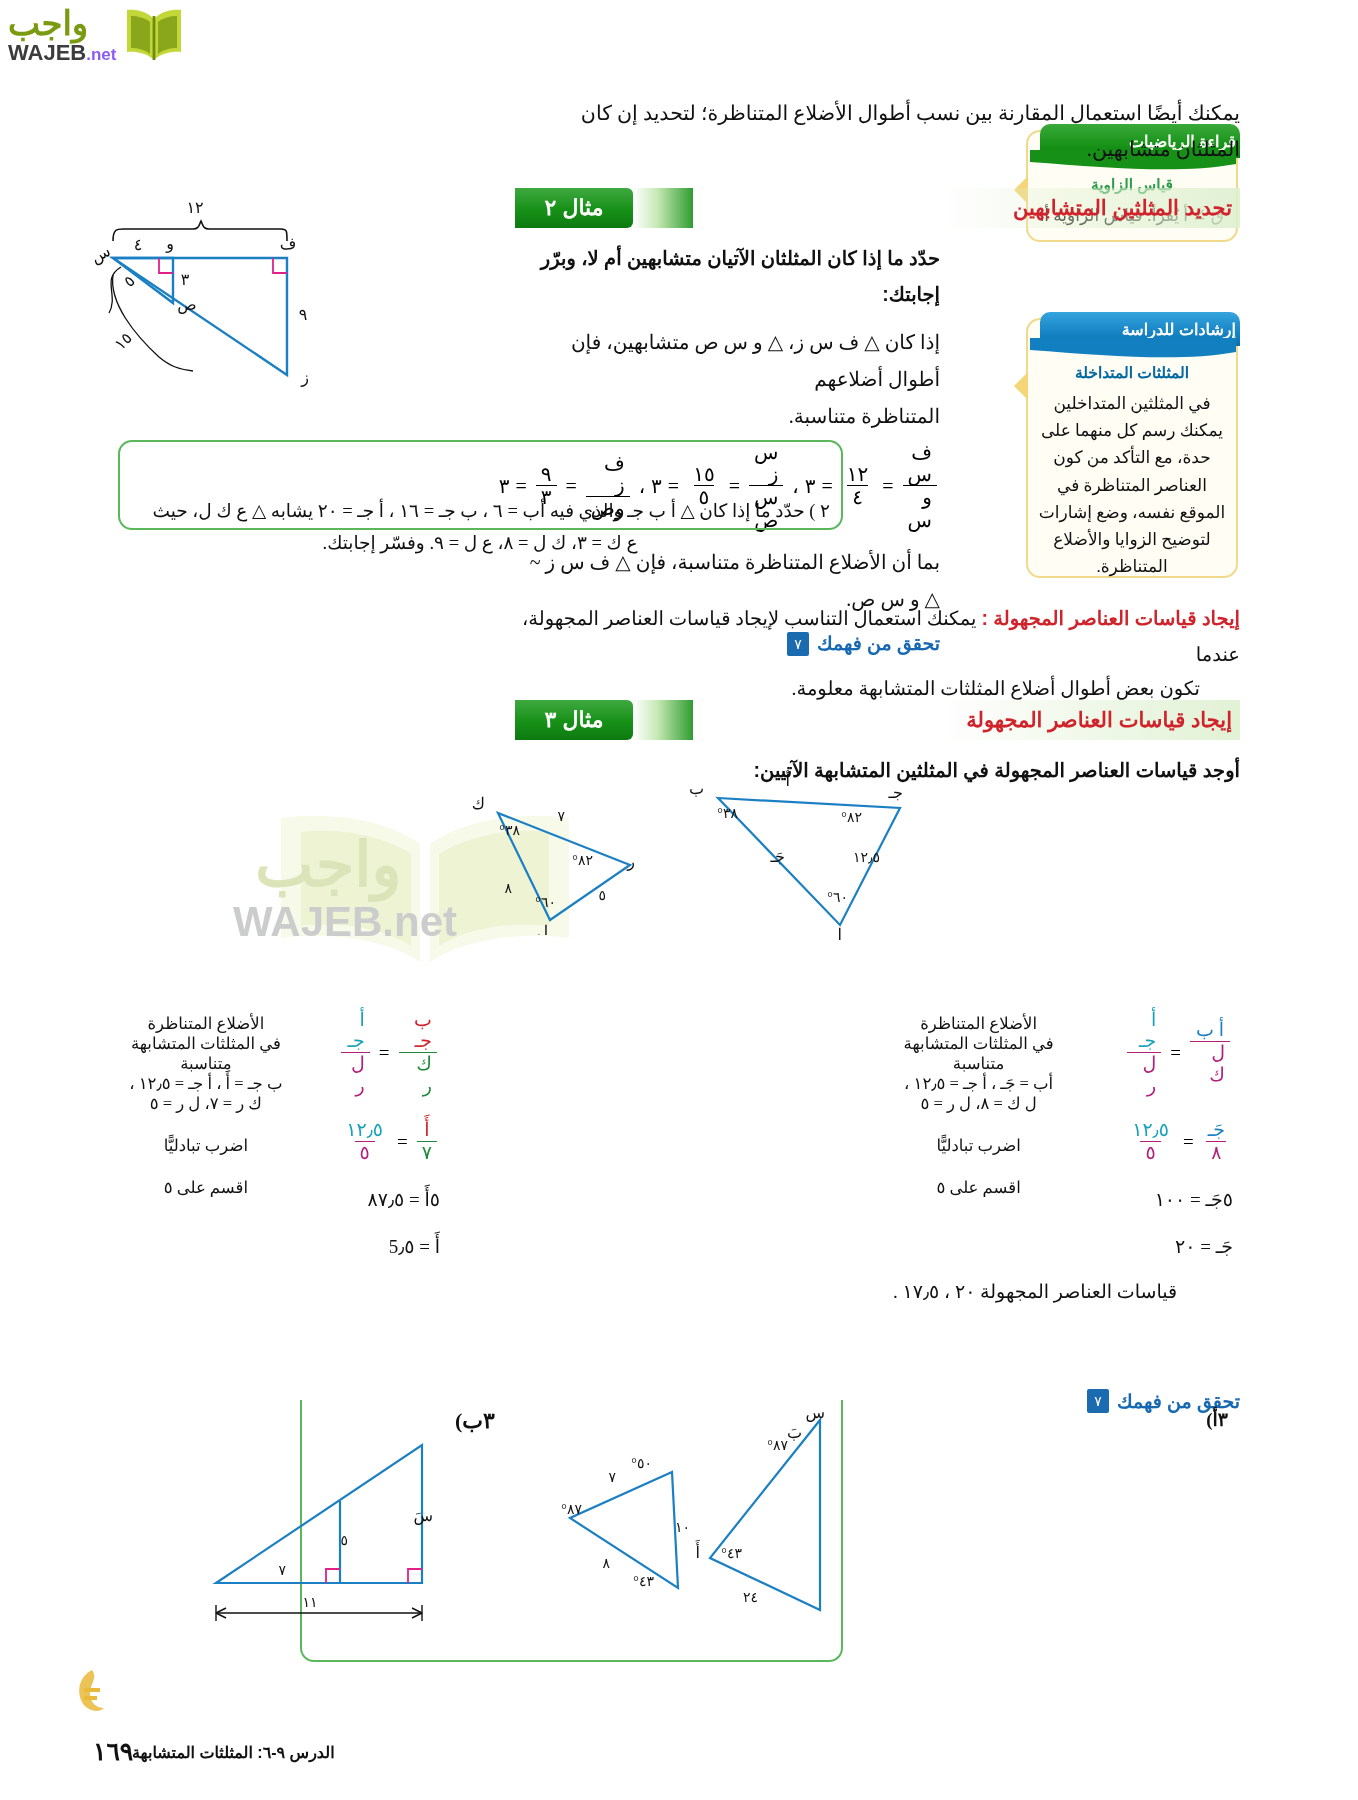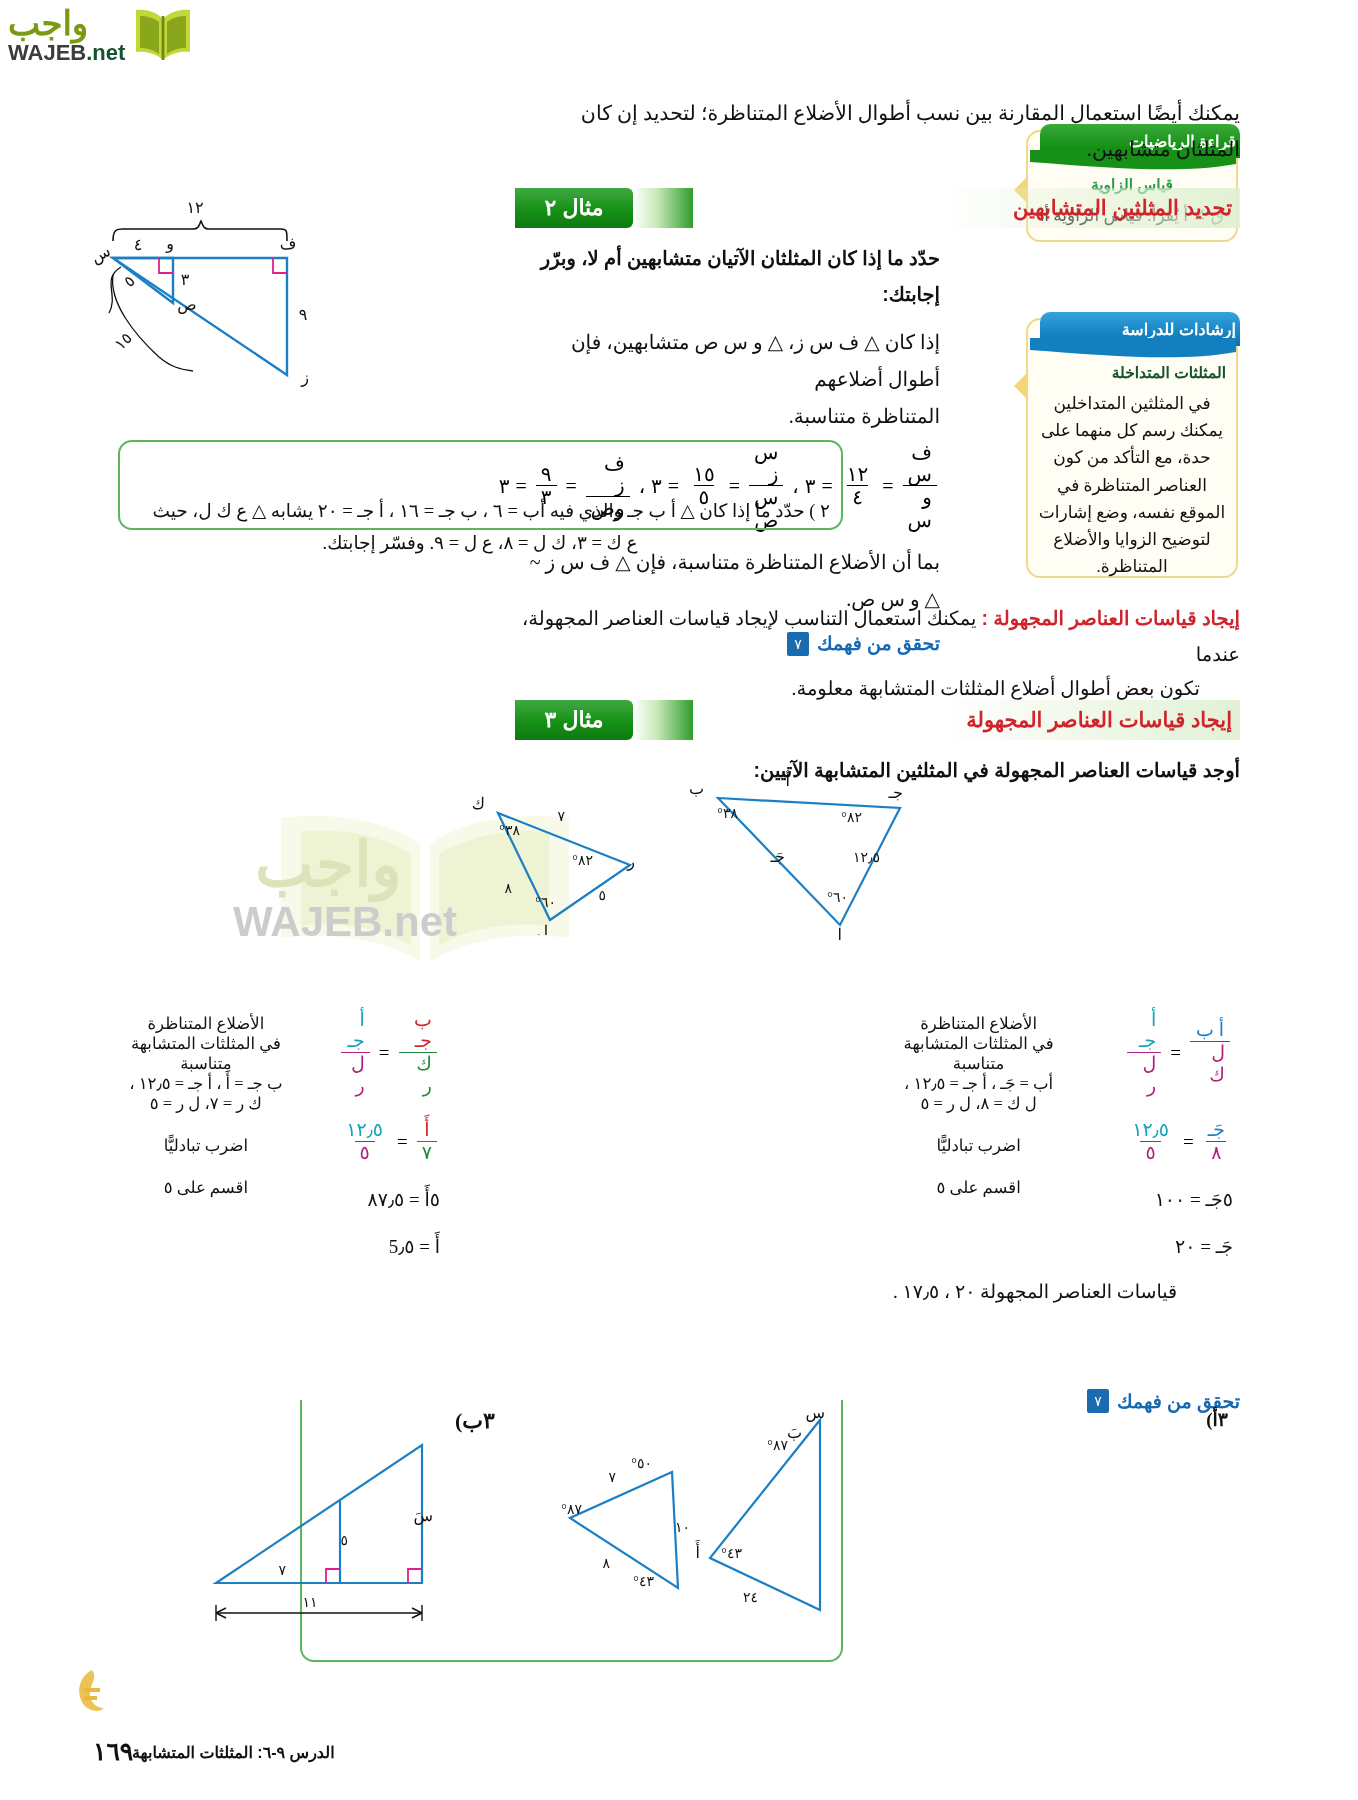--- a/index.html
+++ b/index.html
@@ -11,21 +11,21 @@
     position:relative;
     overflow:hidden;
   }
   .page { position:relative; width:1358px; height:1800px; }
 
   
   .logo-wrap { position:absolute; left:8px; top:6px; display:flex; align-items:center; gap:6px; direction:ltr; }
   .logo-text { display:flex; flex-direction:column; align-items:flex-start; }
   .logo-ar { font-family:"Liberation Sans", sans-serif; font-weight:bold; font-size:34px; color:#7a9a10; line-height:1; letter-spacing:-1px; }
   .logo-en { font-family:"Liberation Sans", sans-serif; font-weight:bold; font-size:22px; color:#3c3c3c; line-height:1; margin-top:2px;}
-  .logo-en .net { color:#14532d; font-size:22px; }
+  .logo-en .net { color:#8b5cf6; font-size:17px; }
   .book-ico { width:64px; height:58px; }
 
   
   .watermark { position:absolute; left:215px; top:810px; width:420px; height:170px; opacity:.30; pointer-events:none; display:flex; flex-direction:column; align-items:center; direction:ltr;}
   .wm-row { display:flex; align-items:center; gap:10px;}
   .wm-ar { font-family:"Liberation Sans", sans-serif; font-weight:bold; font-size:62px; color:#8aa71c; letter-spacing:-2px;}
   .wm-en { font-family:"Liberation Sans", sans-serif; font-weight:bold; font-size:42px; color:#55585a; margin-top:2px;}
 
   
   .col-main { position:absolute; right:118px; top:96px; width:725px; text-align:right; }
@@ -63,21 +63,21 @@
 
   
   .side-box { position:absolute; border:2px solid #f0d98a; border-radius:14px; background:#fffdf4; }
   .side-head { position:absolute; height:34px; border-radius:10px 10px 0 0;
       color:#fff; font-family:"Liberation Sans", sans-serif; font-weight:bold; font-size:16px;
       display:flex; align-items:center; justify-content:flex-start; padding-right:4px; }
   .side-head.green { background:linear-gradient(180deg,#3aa93a 0%, #149014 70%, #0f7d12 100%); }
   .side-head.blue  { background:linear-gradient(180deg,#35a3dd 0%, #1280c0 70%, #0d6fa8 100%); }
   .side-sub { font-family:"Liberation Sans", sans-serif; font-weight:bold; font-size:15.5px; }
   .side-sub.green { color:#2a9c4a; }
-  .side-sub.blue  { color:#14532d;text-align:right; }
+  .side-sub.blue  { color:#0369a1; }
   .side-body { font-size:17px; line-height:1.6; color:#111; text-align:center; }
   .tab-arrow { position:absolute; width:0;height:0; border-top:14px solid transparent; border-bottom:14px solid transparent; }
 
   
   .footer { position:absolute; left:0; right:0; bottom:34px; height:50px; }
   .foot-num { position:absolute; left:64px; bottom:0; font-size:25px; font-weight:bold; color:#111; font-family:"Liberation Serif",serif;margin-left:29px;}
   .foot-txt { position:absolute; left:132px; bottom:4px; font-family:"Liberation Sans",sans-serif; font-weight:bold; font-size:16px; color:#111;}
   .foot-ico { position:absolute; left:72px; bottom:50px; width:40px; height:48px; }
 
   svg text { font-family:"Liberation Serif", serif; }

